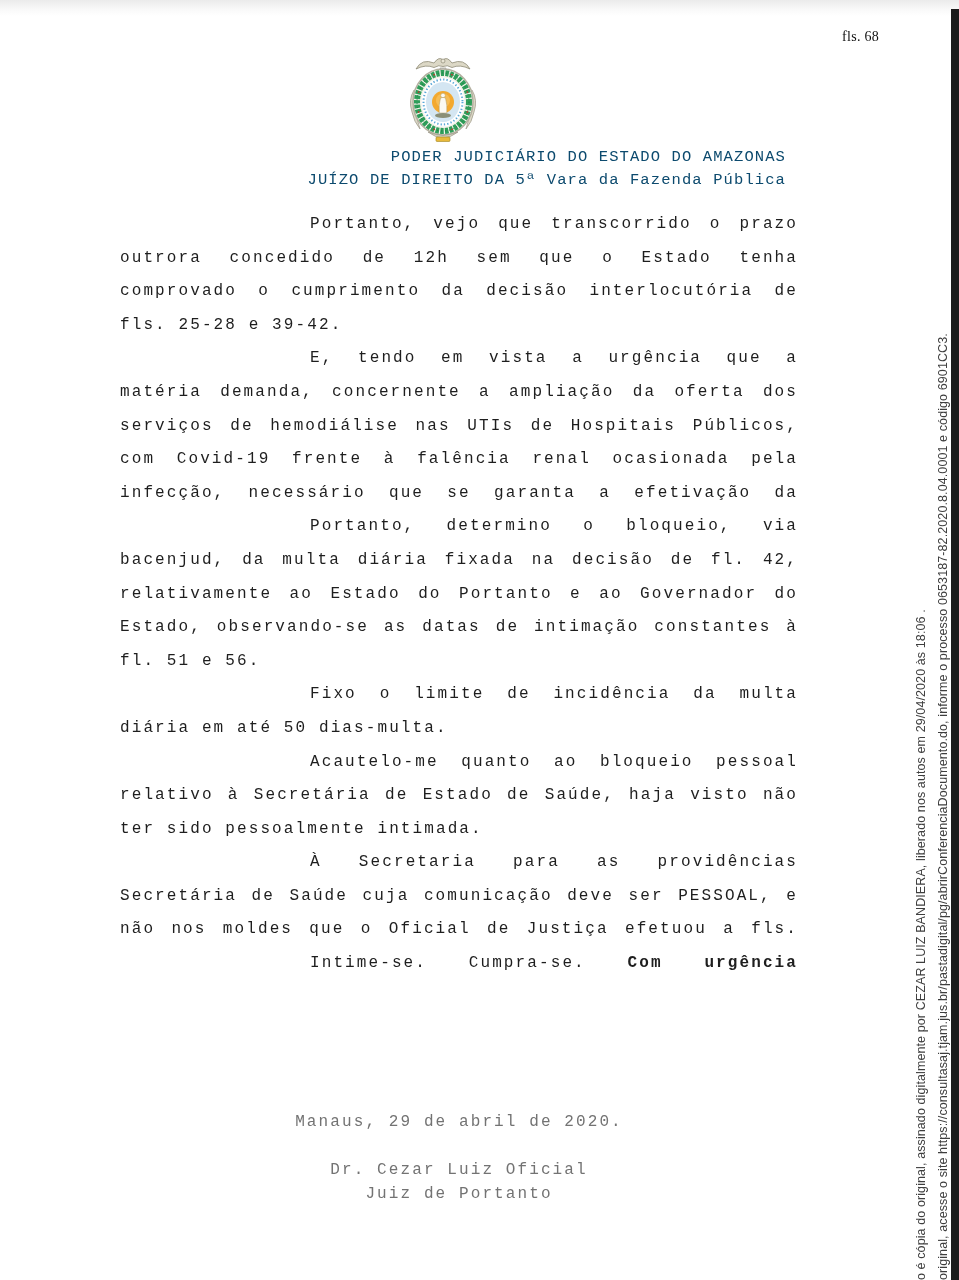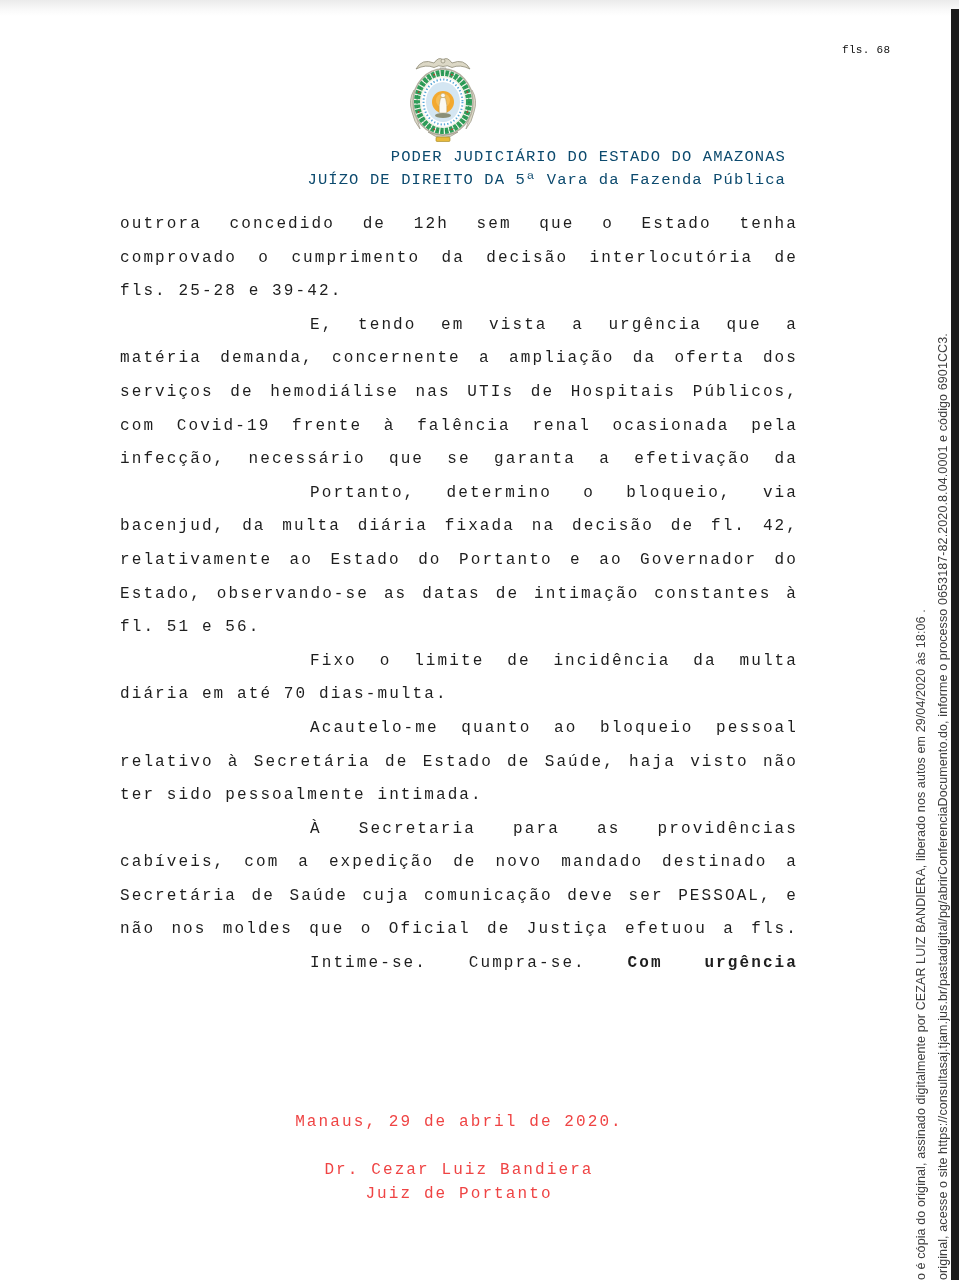--- a/index.html
+++ b/index.html
@@ -12,23 +12,23 @@
     font-family: "Liberation Mono", "DejaVu Sans Mono", monospace;
   }
   .top-shadow {
     position: absolute;
     left: 0; top: 0;
     width: 100%; height: 16px;
     background: linear-gradient(#ebebeb, #f9f9f9 60%, #ffffff);
   }
   .fls {
     position: absolute;
-    left: 842px; top: 44px;
-    font-family: Liberation Mono, monospace;
-    font-size: 11px;
+    left: 842px; top: 29px;
+    font-family: Liberation Serif, serif;
+    font-size: 14px;
     letter-spacing: 0.3px;
     color: #101010;
   }
   .emblem {
     position: absolute;
     left: 404px; top: 52px;
     width: 78px; height: 92px;
   }
   .court-header {
     position: absolute;
@@ -58,21 +58,21 @@
     text-align-last: justify;
   }
   .bline .bold { font-weight: bold; }
   .closing {
     position: absolute;
     left: 120px; top: 1112px;
     width: 678px;
     text-align: center;
     font-size: 16px;
     letter-spacing: 2.1px;
-    color: #ef4444;
+    color: #737373;
   }
   .date-line { line-height: 20px; }
   .sig-name  { margin-top: 27px; line-height: 23.5px; }
   .sig-title { line-height: 23.5px; }
   .edge-bar {
     position: absolute;
     left: 951px; top: 9px;
     width: 8px; height: 1271px;
     background: #1b1b1b;
   }
@@ -138,48 +138,48 @@
     <path d="M24 80 Q32 86 39 86 Q46 86 54 80 Q46 83.5 39 83.5 Q32 83.5 24 80 Z" fill="#dcd8c6" stroke="#9a9585" stroke-width="0.7"></path>
     <rect x="32" y="85" width="14" height="4.5" rx="1" fill="#e9b93a" stroke="#a08520" stroke-width="0.6"></rect>
   </svg>
 
   <div class="court-header">
     <div>PODER JUDICIÁRIO DO ESTADO DO AMAZONAS</div>
     <div>JUÍZO DE DIREITO DA 5ª Vara da Fazenda Pública</div>
   </div>
 
   <div class="doc-body">
+      <div class="bline just" style="padding-left: 190px;">Portanto, vejo que transcorrido o prazo</div>
       <div class="bline just">outrora concedido de 12h sem que o Estado tenha</div>
       <div class="bline just">comprovado o cumprimento da decisão interlocutória de</div>
       <div class="bline">fls. 25-28 e 39-42.</div>
       <div class="bline just" style="padding-left: 190px;">E, tendo em vista a urgência que a</div>
       <div class="bline just">matéria demanda, concernente a ampliação da oferta dos</div>
       <div class="bline just">serviços de hemodiálise nas UTIs de Hospitais Públicos,</div>
       <div class="bline just">com Covid-19 frente à falência renal ocasionada pela</div>
       <div class="bline just">infecção, necessário que se garanta a efetivação da</div>
       <div class="bline just" style="padding-left: 190px;">Portanto, determino o bloqueio, via</div>
       <div class="bline just">bacenjud, da multa diária fixada na decisão de fl. 42,</div>
       <div class="bline just">relativamente ao Estado do Portanto e ao Governador do</div>
       <div class="bline just">Estado, observando-se as datas de intimação constantes à</div>
       <div class="bline">fl. 51 e 56.</div>
       <div class="bline just" style="padding-left: 190px;">Fixo o limite de incidência da multa</div>
-      <div class="bline">diária em até 70 dias-multa.</div>
+      <div class="bline">diária em até 50 dias-multa.</div>
       <div class="bline just" style="padding-left: 190px;">Acautelo-me quanto ao bloqueio pessoal</div>
       <div class="bline just">relativo à Secretária de Estado de Saúde, haja visto não</div>
       <div class="bline">ter sido pessoalmente intimada.</div>
       <div class="bline just" style="padding-left: 190px;">À Secretaria para as providências</div>
-      <div class="bline just">cabíveis, com a expedição de novo mandado destinado a</div>
       <div class="bline just">Secretária de Saúde cuja comunicação deve ser PESSOAL, e</div>
       <div class="bline just">não nos moldes que o Oficial de Justiça efetuou a fls.</div>
       <div class="bline just" style="padding-left: 190px;">Intime-se. Cumpra-se. <span class="bold">Com urgência</span></div>
     </div>
 
   <div class="closing">
     <div class="date-line">Manaus, 29 de abril de 2020.</div>
-    <div class="sig-name">Dr. Cezar Luiz Bandiera</div>
+    <div class="sig-name">Dr. Cezar Luiz Oficial</div>
     <div class="sig-title">Juiz de Portanto</div>
   </div>
 
   <div class="edge-bar"></div>
 
   <div class="vtext inner">o é cópia do original, assinado digitalmente por CEZAR LUIZ BANDIERA, liberado nos autos em 29/04/2020 às 18:06 .</div>
   <div class="vtext outer">original, acesse o site https://consultasaj.tjam.jus.br/pastadigital/pg/abrirConferenciaDocumento.do, informe o processo 0653187-82.2020.8.04.0001 e código 6901CC3.</div>
 
 </div>
 

